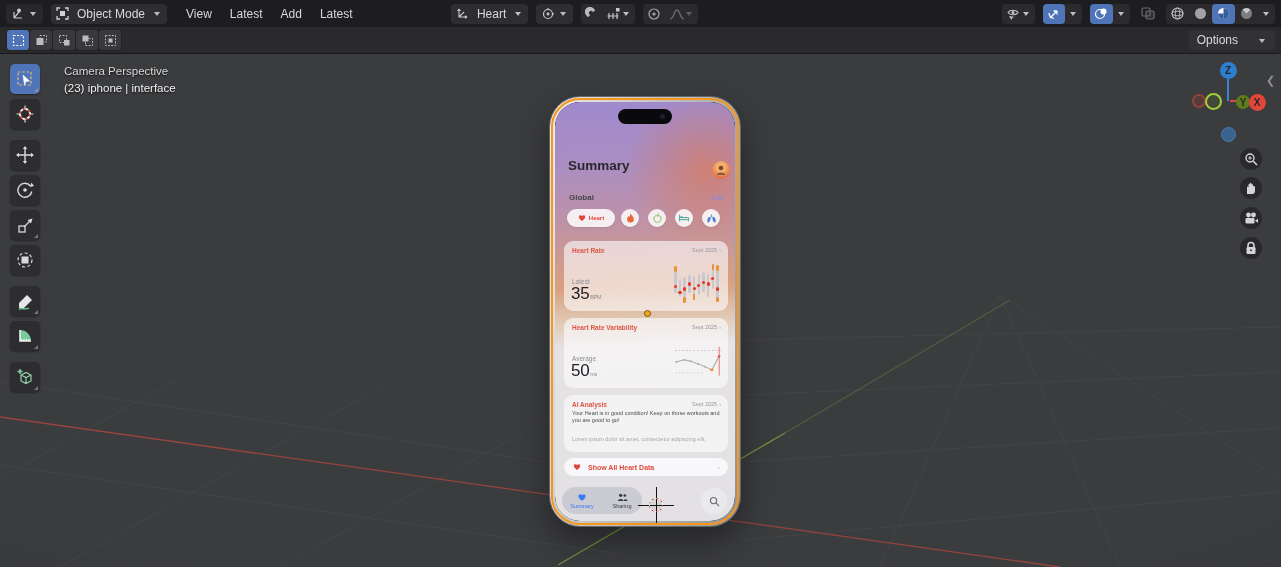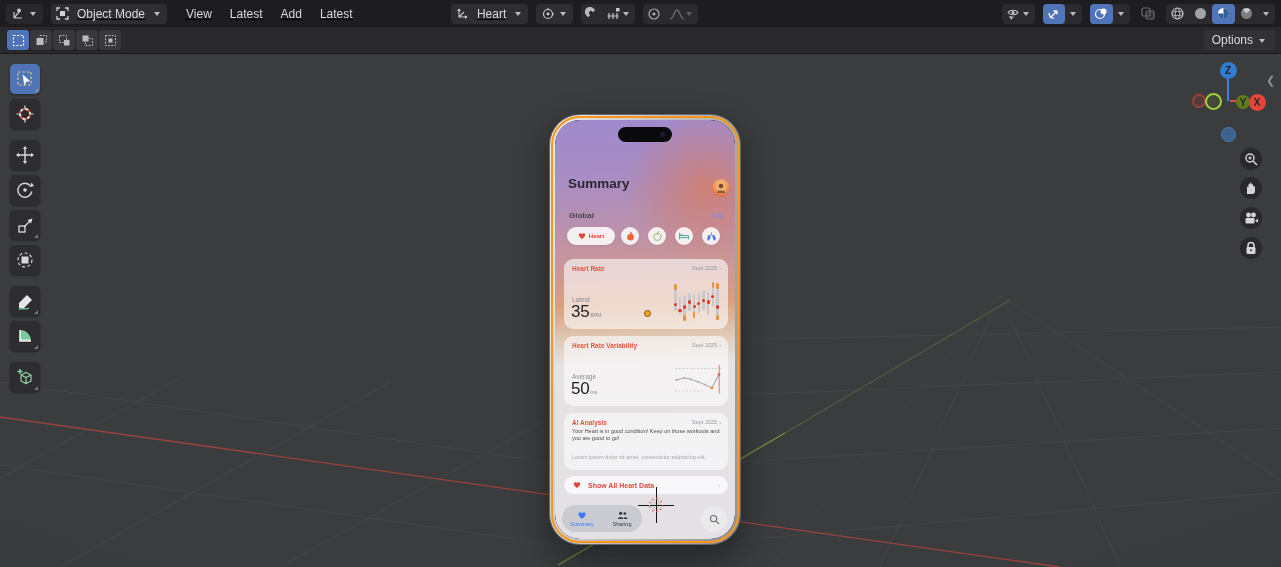--- a/index.html
+++ b/index.html
@@ -2,21 +2,21 @@
 <html><head>
 <meta charset="utf-8">
 <style>
   * { margin:0; padding:0; box-sizing:border-box; }
   html,body { width:1281px; height:567px; overflow:hidden; background:#1d1d20;
     font-family:"Liberation Sans", sans-serif; }
   .stage { position:relative; width:1281px; height:567px; }
 
   
   .row1 { position:absolute; left:0; top:0; width:100%; height:27px; background:#1d1d20;
-    display:flex; align-items:center; padding:0 6px;text-decoration:underline; }
+    display:flex; align-items:center; padding:0 6px; }
   .row2 { position:absolute; left:0; top:27px; width:100%; height:27px; background:#2a2a2d;
     display:flex; align-items:center; padding:0 6px; border-bottom:1px solid #19191b; }
   .btn { display:flex; align-items:center; gap:4px; background:#2e2e32; border-radius:4px;
     height:20px; padding:0 5px; cursor:default; }
   .grp { display:flex; align-items:center; background:#2b2b2e; border-radius:4px; height:20px; }
   .grp .seg { display:flex; align-items:center; height:20px; padding:0 4px; border-radius:4px; }
   .seg.on { background:#4f74b8; }
   .mlabel { color:#d9d9db; font-size:12px; padding:0 4px; }
   .menu-item { color:#d9d9db; font-size:12px; padding:0 9px; height:20px; display:flex; align-items:center; border-radius:3px; }
   .chev { width:9px; height:9px; position:relative; display:inline-block; }
@@ -25,21 +25,21 @@
   .chev.dim::after { border-top-color:#606064; }
   .sp { flex:1; }
   .sp2 { flex:3.4; }
   .ico { display:inline-flex; align-items:center; justify-content:center; }
   svg { display:block; }
 
   
   .selgrp { display:flex; gap:1px; background:#242427; border-radius:4px; padding:1px; }
   .selbtn { width:22px; height:20px; background:#39393d; display:flex; align-items:center; justify-content:center; border-radius:3px; }
   .selbtn.on { background:#4f74b8; }
-  .optbtn { display:flex; align-items:center; gap:5px; background:#323236; height:20px; border-radius:4px; padding:0 8px;
+  .optbtn { display:flex; align-items:center; gap:20px; background:#323236; height:20px; border-radius:4px; padding:0 8px;
     color:#d9d9db; font-size:12px; }
 
   
   .viewport { position:absolute; left:0; top:54px; width:1281px; height:513px;
     background:
       radial-gradient(130% 130% at 48% 38%, rgba(0,0,0,0) 52%, rgba(0,0,0,0.22) 100%),
       #3b3c3e; overflow:hidden; }
   .vp-head { position:absolute; left:64px; top:9px; color:#d8d8d9; font-size:11.5px;
     text-shadow:0 1px 2px rgba(0,0,0,.8); line-height:17px; }
   .vp-head .l2 { color:#f2f2f3; }
@@ -54,21 +54,21 @@
 
   
   .vbtn { position:absolute; width:22px; height:22px; border-radius:50%;
     background:rgba(36,36,39,.78); display:flex; align-items:center; justify-content:center; }
 
   
   .gz { position:absolute; border-radius:50%; display:flex; align-items:center; justify-content:center;
     font-size:10px; font-weight:bold; color:#26262a; }
 
   
-  .phone { position:absolute; left:549px; top:60px; width:192px; height:431px;
+  .phone { position:absolute; left:549px; top:42px; width:192px; height:431px;
     border-radius:31px; background:linear-gradient(100deg,#eceded,#b7b8ba 55%,#909193);
     border:1px solid #66676a; box-shadow:0 14px 34px rgba(0,0,0,.4); }
   .sel-outline { position:absolute; inset:1px; border:2px solid #f6961c; border-radius:29px; pointer-events:none; z-index:4; }
   .screen { position:absolute; inset:5px; background:#06060a; border-radius:25px; overflow:hidden; }
   .screen-inner { position:absolute; inset:0; border-radius:24px; overflow:hidden;
     background:
       radial-gradient(62% 26% at 84% 16%, rgba(233,117,58,.55), rgba(233,117,58,0) 72%),
       linear-gradient(178deg,#a08acd 0%,#a98dc3 14%,#ba91ad 26%,#cc9894 36%,#d9a07e 44%,#e0cab6 52%,#e6e2e3 58%,#e3e1e4 100%); }
   .island { position:absolute; left:50%; transform:translateX(-50%); top:7px; width:54px; height:15px;
     background:#0a0a0d; border-radius:8px; }
@@ -361,20 +361,24 @@
         <path d="M1000 241 L880 513"></path>
           <path d="M1000 241 L1120 513"></path>
           <path d="M1000 241 L1281 426"></path>
           <path d="M1000 241 L770 513" opacity="0.6"></path>
       </g>
       <path d="M0 363 L1060 513" stroke="#a8453e" stroke-width="1.3" opacity="0.85" fill="none"></path>
       <path d="M1010 246 L785 379" stroke="#7a9c3e" stroke-width="1.2" opacity="0.35" fill="none"></path>
       <path d="M785 379 L558 511" stroke="#7a9c3e" stroke-width="1.4" opacity="0.85" fill="none"></path>
     </svg>
 
+    <div class="vp-head">
+      <div>Camera Perspective</div>
+      <div class="l2">(23) iphone | interface</div>
+    </div>
 
     <div class="tbtn on" style="top:10px">
       <svg width="17" height="17" viewBox="0 0 17 17">
           <rect x="1" y="1" width="13" height="13" stroke="#e8c27a" stroke-width="1.2" stroke-dasharray="2.4 2" fill="none"></rect>
           <path d="M6 4 L12.5 10 L9 10.5 L7.5 14 Z" fill="#fff" stroke="#fff" stroke-width="0.6"></path>
         </svg>
       <span class="subtri"></span>
     </div>
     <div class="tbtn" style="top:45px">
       <svg width="18" height="18" viewBox="0 0 18 18">

